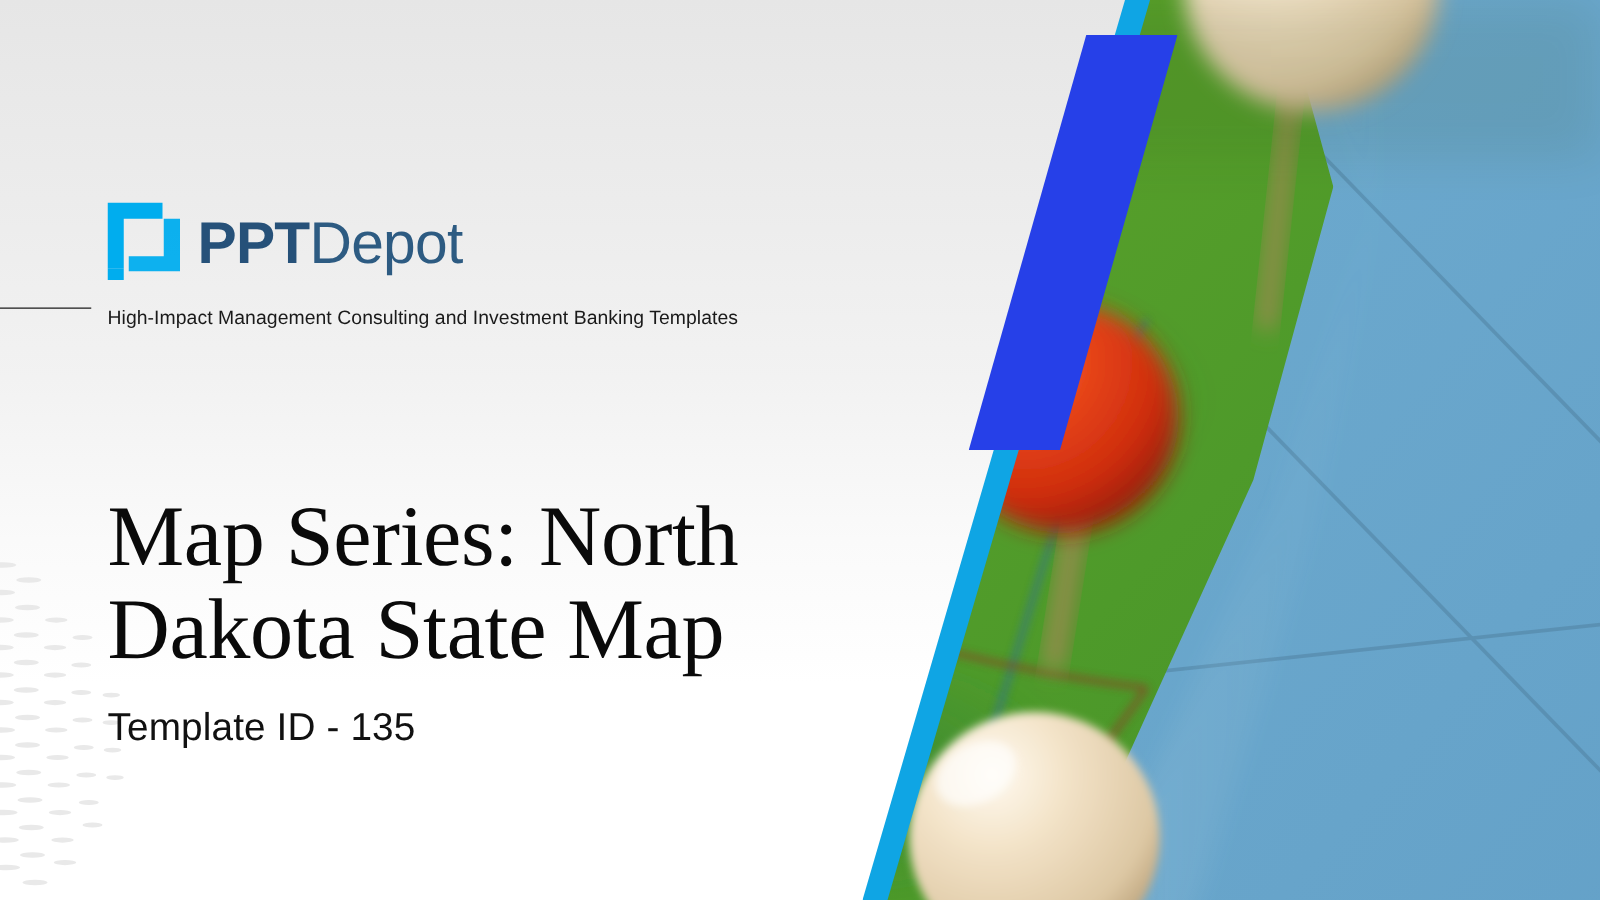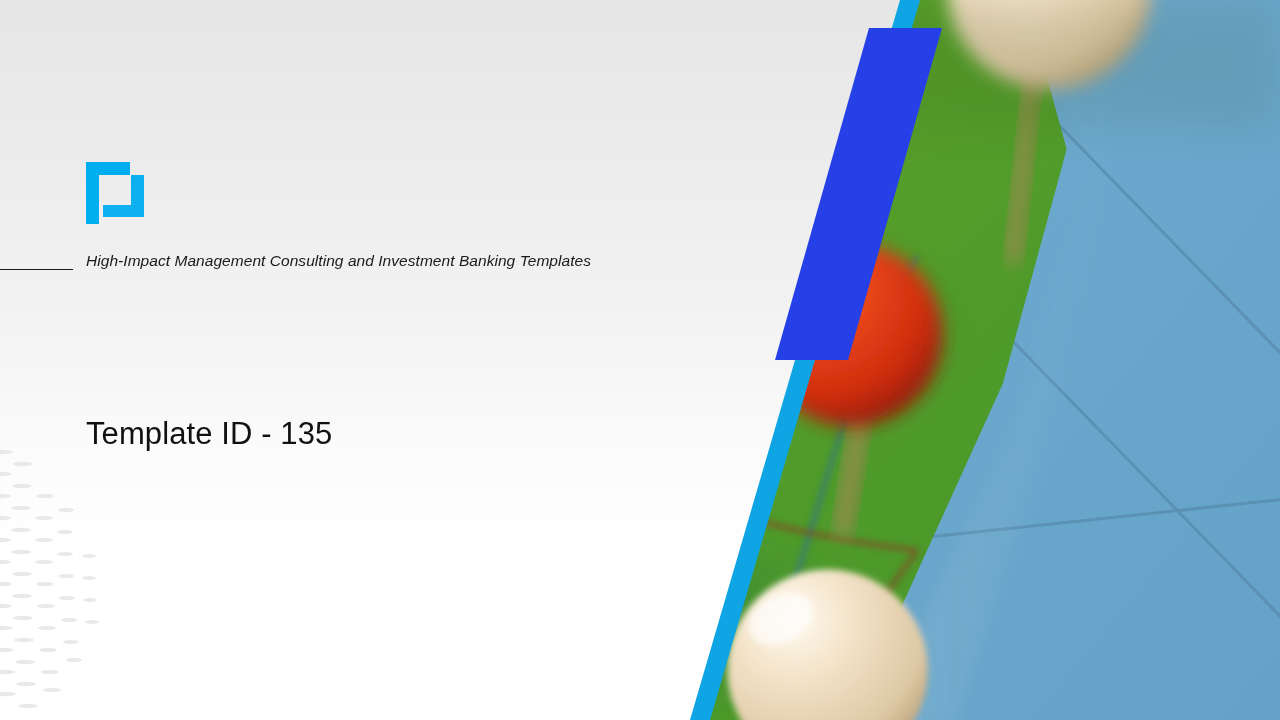--- a/index.html
+++ b/index.html
@@ -40,21 +40,21 @@
     white-space:nowrap;
     font-family:"Liberation Sans", sans-serif;
   }
   .wm-bold  { font-weight:700; color:#265179; }
   .wm-light { font-weight:400; color:#2d5b82; }
 
   
   #tagline-row {
     position:absolute; left:0; top:246px;
     width:760px; height:24px;
-    display:flex; align-items:flex-end;font-style:italic;
+    display:flex; align-items:flex-start;
   }
   #tagline-rule {
     width:73px; height:1px; background:#1b1b1b; flex:0 0 auto;
   }
   #tagline-text {
     margin-left:13px;
     font-size:15.5px;
     color:#1a1a1a;
     font-weight:400;
     white-space:nowrap;
@@ -177,29 +177,31 @@
       <span class="logo-mark">
         <svg viewBox="0 0 58 62" width="58" height="62" aria-hidden="true">
 
           <path d="M0 0 H44 V13 H13 V53 H0 Z" fill="#00adee"></path>
           <path d="M0 53 H13 V62 H0 Z" fill="#00adee"></path>
 
           <path d="M45 13 H58 V55 H17 V43 H45 Z" fill="#00adee" opacity="0.95"></path>
         </svg>
       </span>
 
+      <span class="wordmark"><span class="wm-bold">PPT</span><span class="wm-light">Depot</span></span>
     </div>
   </div>
 
   <div id="tagline-row">
     <span id="tagline-rule"></span>
     <span id="tagline-text">High-Impact Management Consulting and Investment Banking Templates</span>
   </div>
 
   <div id="title-block">
+    <h1 id="slide-title">Map Series: North Dakota State Map</h1>
     <div id="slide-subtitle">Template ID - 135</div>
   </div>
 
   <div id="photo-panel">
     <svg id="photo" viewBox="0 0 600 720" preserveAspectRatio="xMidYMid slice" aria-hidden="true">
       <defs>
 
         <linearGradient id="ocean" x1="0" y1="0" x2="1" y2="1">
           <stop offset="0%" stop-color="#7fb6d4"></stop>
           <stop offset="45%" stop-color="#6ba8cd"></stop>

